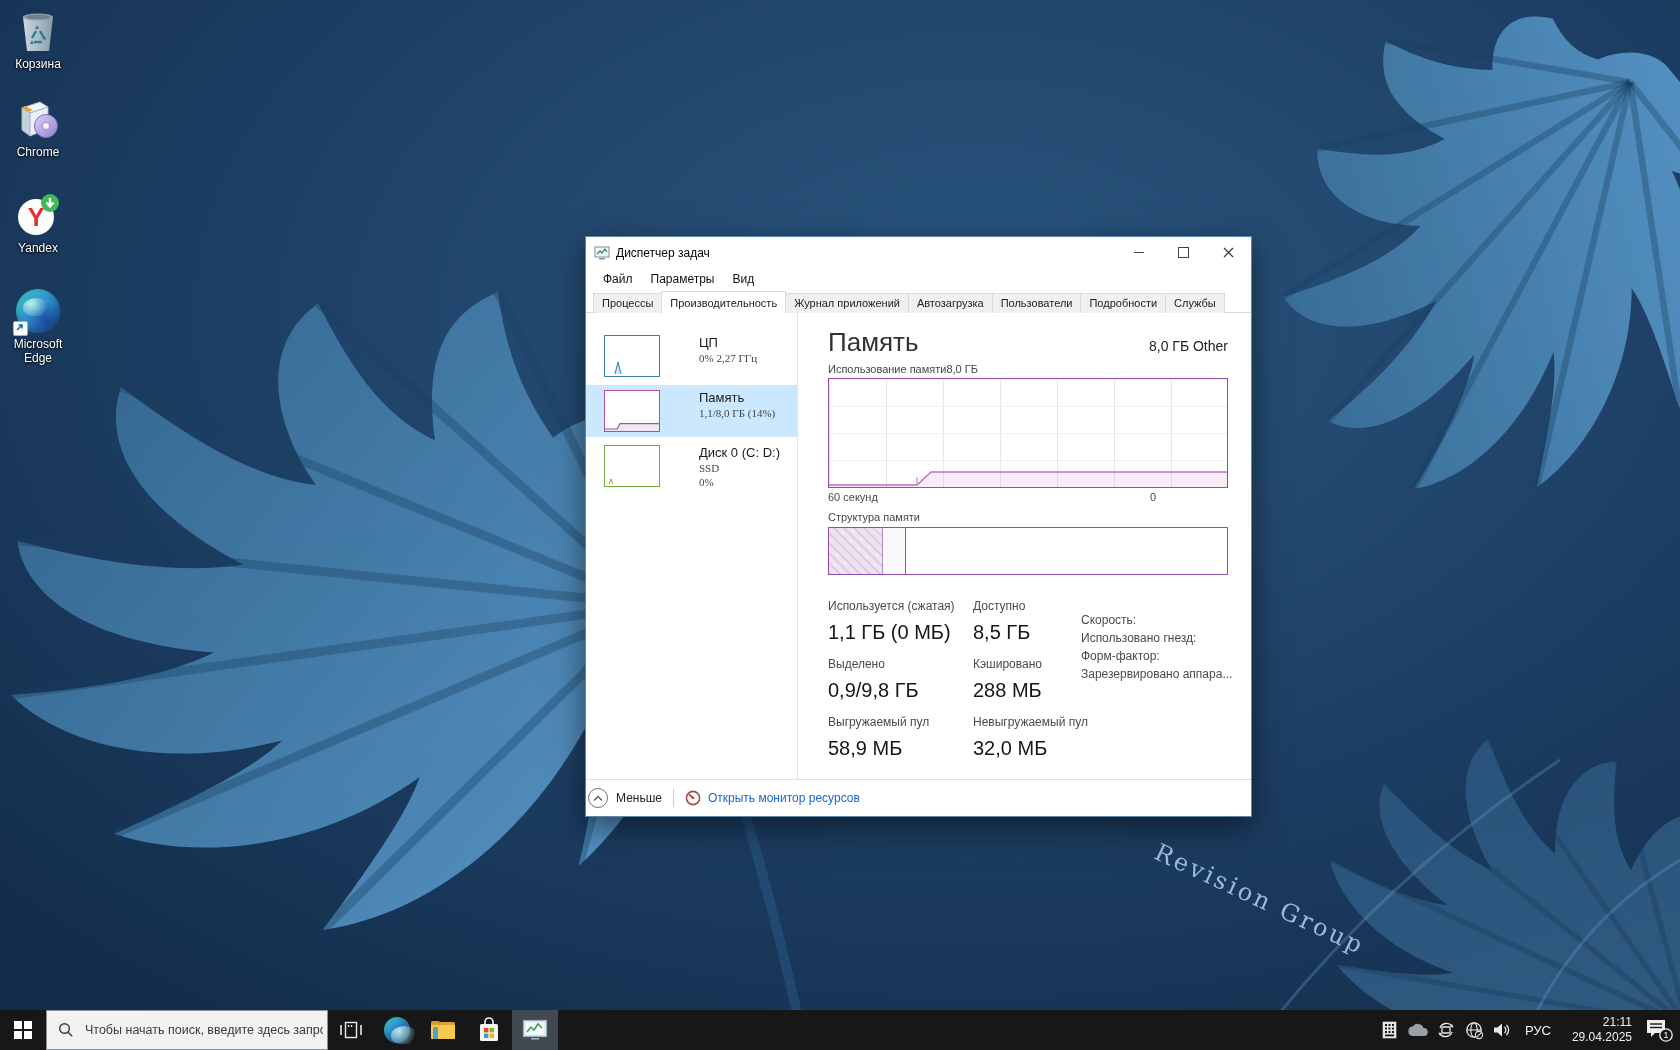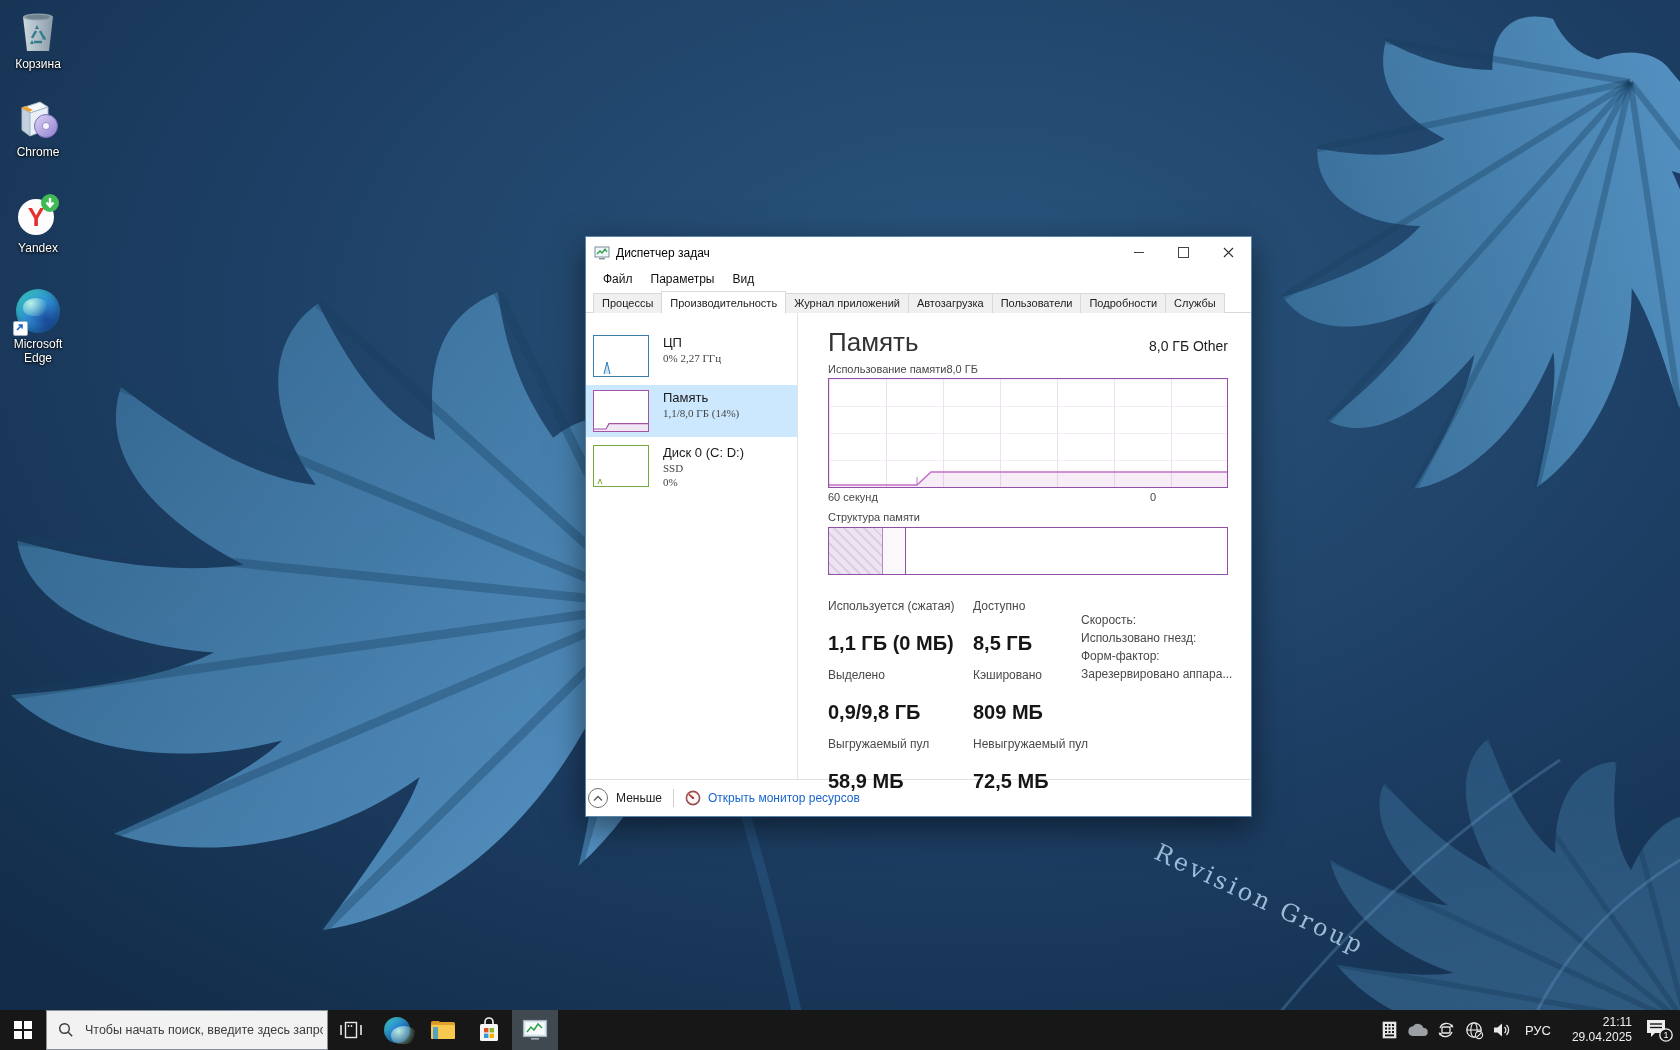--- a/index.html
+++ b/index.html
@@ -33,21 +33,21 @@
   .min-glyph{width:10px;height:1px;background:#444;}
   .max-glyph{width:9px;height:9px;border:1px solid #444;}
   .menubar{height:22px;display:flex;align-items:center;padding-left:8px;flex:0 0 auto;}
   .menu-item{font-size:12px;color:#111;padding:2px 9px;}
   .tabstrip{height:22px;display:flex;align-items:flex-end;padding-left:7px;border-bottom:1px solid #d9d9d9;flex:0 0 auto;}
   .tab{font-size:11px;color:#222;background:#f0f0f0;border:1px solid #d9d9d9;border-bottom:none;
     padding:3px 8px 3px;margin-right:-1px;white-space:nowrap;position:relative;top:1px;height:13px;}
   .tab.active{background:#fff;padding-top:5px;top:2px;z-index:1;border-bottom:1px solid #fff;}
   .win-body{flex:1 1 auto;display:flex;min-height:0;}
   .sidebar{width:212px;flex:0 0 auto;border-right:1px solid #e3e3e3;padding-top:17px;box-sizing:border-box;}
-  .side-row{display:flex;align-items:flex-start;padding:5px 0 5px 7px;margin-bottom:3px;}
+  .side-row{display:flex;align-items:flex-start;padding:5px 0 5px 18px;margin-bottom:3px;gap:25px;}
   .side-row.selected{background:#cce8ff;}
   .mini-graph{width:54px;height:40px;background:#fff;flex:0 0 auto;border:1px solid #999;}
   .mini-graph.cpu{border-color:#3b7dab;}
   .mini-graph.mem{border-color:#a553a5;}
   .mini-graph.disk{border-color:#77a842;}
   .side-text{margin-left:14px;padding-top:0;}
   .side-title{font-size:13px;color:#1a1a1a;line-height:16px;}
   .side-sub{font-size:11px;color:#444;line-height:14px;font-family:Liberation Serif, serif;}
   .main{flex:1 1 auto;padding:14px 25px 0 30px;position:relative;box-sizing:border-box;}
   .main-header{display:flex;align-items:flex-end;justify-content:space-between;width:400px;}
@@ -60,21 +60,21 @@
   .chart-botrow{display:flex;justify-content:space-between;width:328px;margin-top:3px;font-size:11px;color:#464646;}
   .comp-label{margin-top:8px;font-size:11px;color:#464646;}
   .comp-bar{width:400px;height:48px;box-sizing:border-box;border:1px solid #9150a5;margin-top:4px;display:flex;background:#fff;}
   .comp-seg1{width:53px;border-right:1px solid #b08cc0;
     background:repeating-linear-gradient(45deg, rgba(145,80,165,.16) 0 2px, transparent 2px 7px),#ece4f0;}
   .comp-seg2{width:22px;border-right:1px solid #9150a5;background:#fbf8fc;}
   .stats{margin-top:24px;position:relative;width:400px;}
   .pairs{display:grid;grid-template-columns:145px auto;}
   .pair{margin-bottom:13px;}
   .s-label{font-size:12px;color:#4a4a4a;white-space:nowrap;}
-  .s-value{font-size:20px;font-weight:700;color:#161616;margin-top:19px;white-space:nowrap;}
+  .s-value{font-size:20px;font-weight:400;color:#161616;margin-top:8px;white-space:nowrap;}
   .info-col{position:absolute;left:253px;top:12px;font-size:12px;color:#4a4a4a;line-height:18px;white-space:nowrap;}
   .win-footer{flex:0 0 36px;border-top:1px solid #e0e0e0;display:flex;align-items:center;padding-left:2px;}
   .less-btn{display:flex;align-items:center;}
   .chev-circle{width:18px;height:18px;border:1px solid #707070;border-radius:50%;display:flex;align-items:center;justify-content:center;}
   .less-text{font-size:12px;color:#222;margin-left:8px;}
   .foot-div{width:1px;height:18px;background:#cfcfcf;margin:0 11px;}
   .resmon{display:flex;align-items:center;}
   .resmon-text{font-size:12px;color:#1a66cc;margin-left:7px;}
 
   
@@ -317,29 +317,29 @@
             <div class="pair">
               <div class="s-label">Доступно</div>
               <div class="s-value">8,5 ГБ</div>
             </div>
             <div class="pair">
               <div class="s-label">Выделено</div>
               <div class="s-value">0,9/9,8 ГБ</div>
             </div>
             <div class="pair">
               <div class="s-label">Кэшировано</div>
-              <div class="s-value">809 МБ</div>
+              <div class="s-value">288 МБ</div>
             </div>
             <div class="pair">
               <div class="s-label">Выгружаемый пул</div>
               <div class="s-value">58,9 МБ</div>
             </div>
             <div class="pair">
               <div class="s-label">Невыгружаемый пул</div>
-              <div class="s-value">72,5 МБ</div>
+              <div class="s-value">32,0 МБ</div>
             </div>
           </div>
           <div class="info-col">
             <div>Скорость:</div>
             <div>Использовано гнезд:</div>
             <div>Форм-фактор:</div>
             <div>Зарезервировано аппара...</div>
           </div>
         </div>
       </div>

